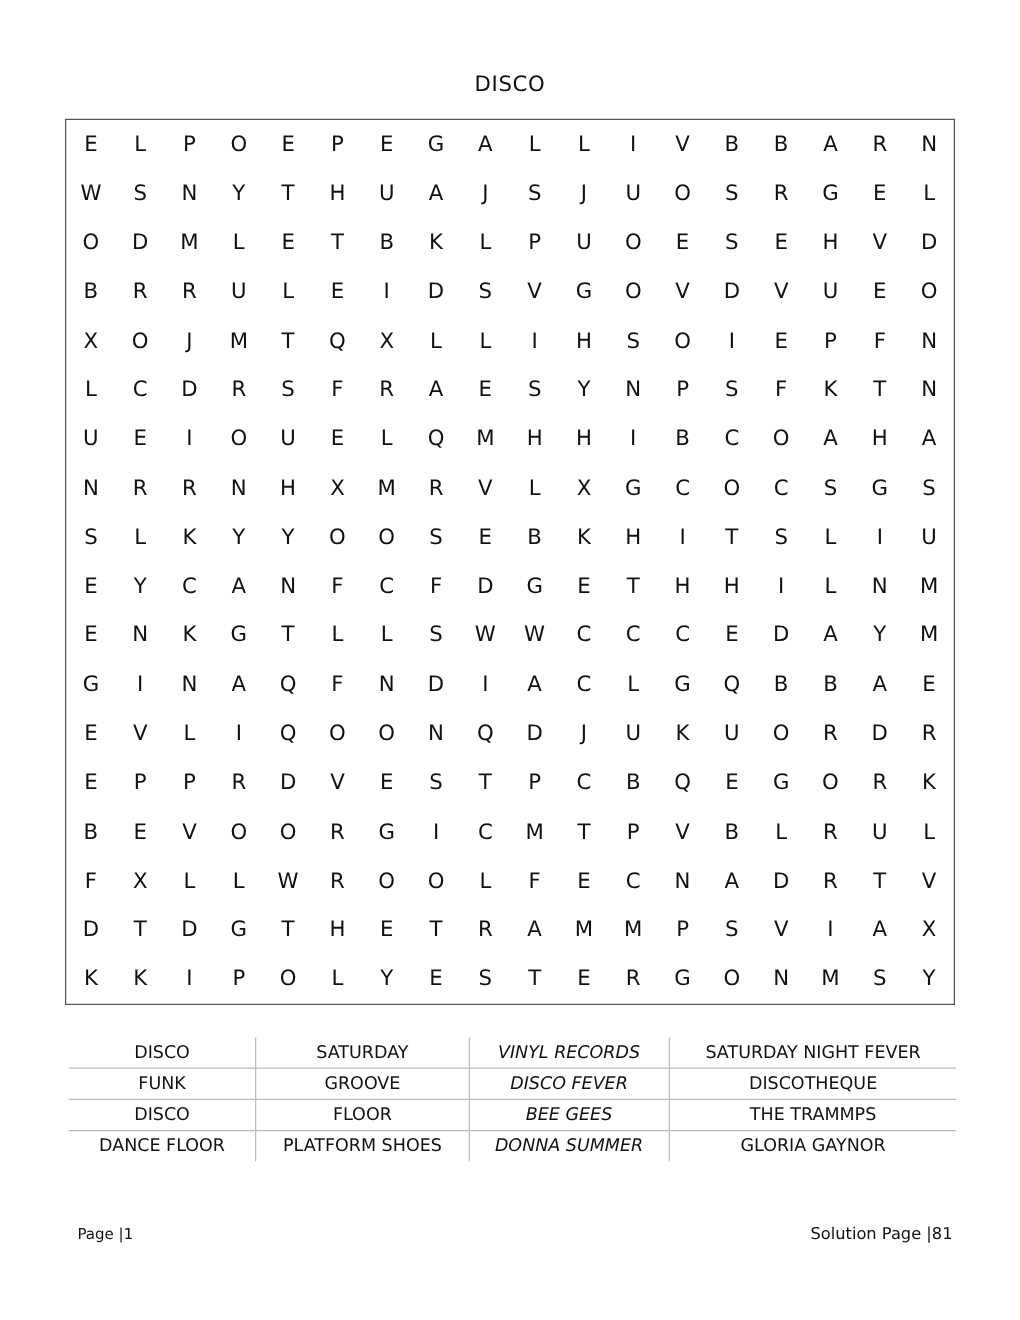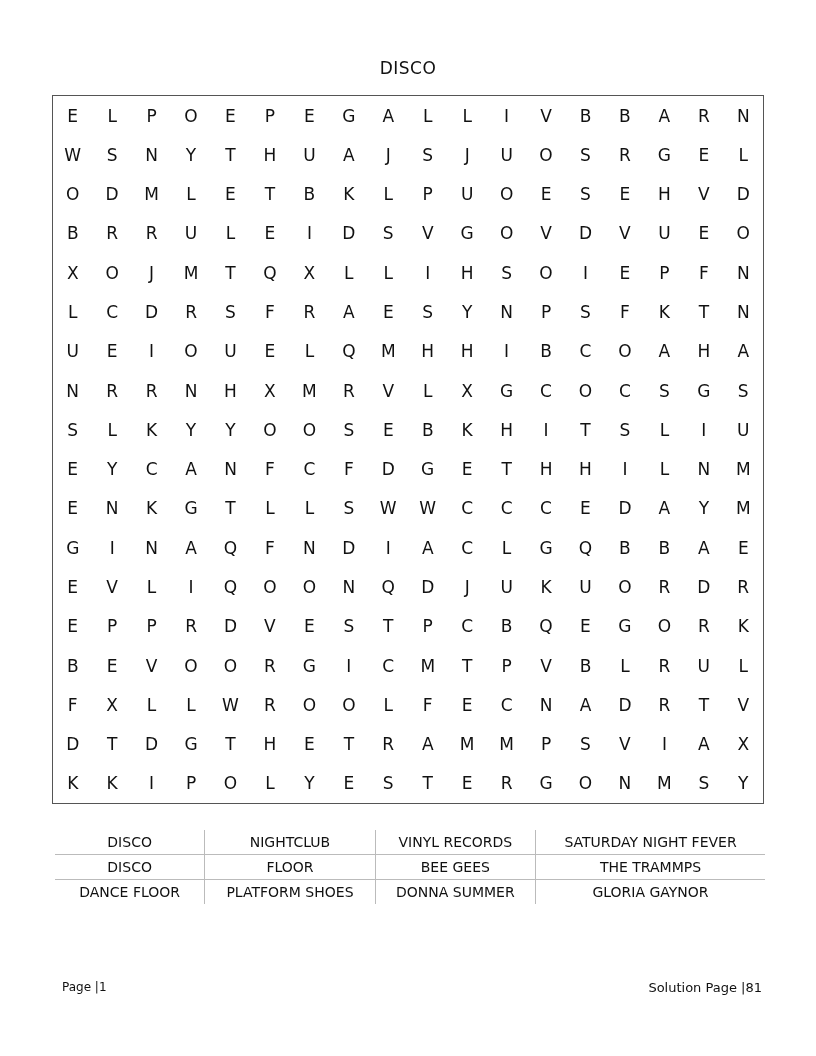--- a/index.html
+++ b/index.html
@@ -29,21 +29,21 @@
   }
   .words td {
     height: 24px; padding: 0; text-align: center; font-size: 14px;
     border-bottom: 1px solid #bbb;
     border-right: 1px solid #bbb;
   }
   .words tr:last-child td { border-bottom: none; }
   .words td:last-child { border-right: none; }
   .words td.c1 { width: 150px; }
   .words td.c2 { width: 170px; }
-  .words td.c3 { width: 160px; }
+  .words td.c3 { width: 160px; font-style: italic; }
   .words td.c4 { width: 230px; }
   .footer-left {
     position: absolute; left: 62px; top: 980px; font-size: 12px;
   }
   .footer-right {
     position: absolute; right: 54px; top: 980px; font-size: 13px;
   }
 </style>
 </head>
 <body>
@@ -374,23 +374,29 @@
     <div class="cell">N</div>
     <div class="cell">M</div>
     <div class="cell">S</div>
     <div class="cell">Y</div>
   </div>
 
 <table class="words">
   <tbody id="words-body">
       <tr>
         <td class="c1">DISCO</td>
-        <td class="c2">NIGHTCLUB</td>
+        <td class="c2">SATURDAY</td>
         <td class="c3">VINYL RECORDS</td>
         <td class="c4">SATURDAY NIGHT FEVER</td>
+      </tr>
+      <tr>
+        <td class="c1">FUNK</td>
+        <td class="c2">GROOVE</td>
+        <td class="c3">DISCO FEVER</td>
+        <td class="c4">DISCOTHEQUE</td>
       </tr>
       <tr>
         <td class="c1">DISCO</td>
         <td class="c2">FLOOR</td>
         <td class="c3">BEE GEES</td>
         <td class="c4">THE TRAMMPS</td>
       </tr>
       <tr>
         <td class="c1">DANCE FLOOR</td>
         <td class="c2">PLATFORM SHOES</td>

